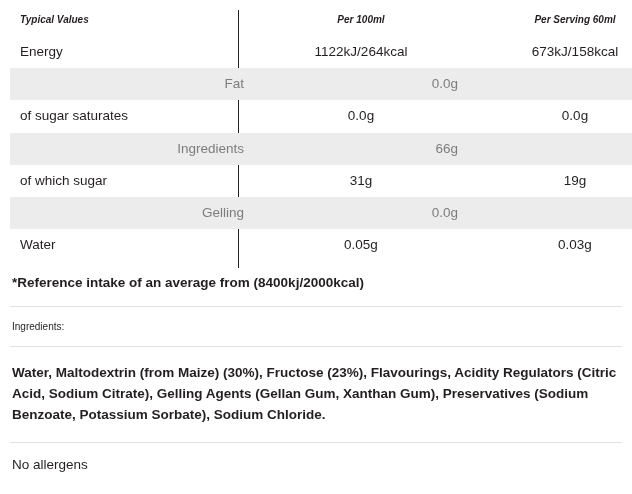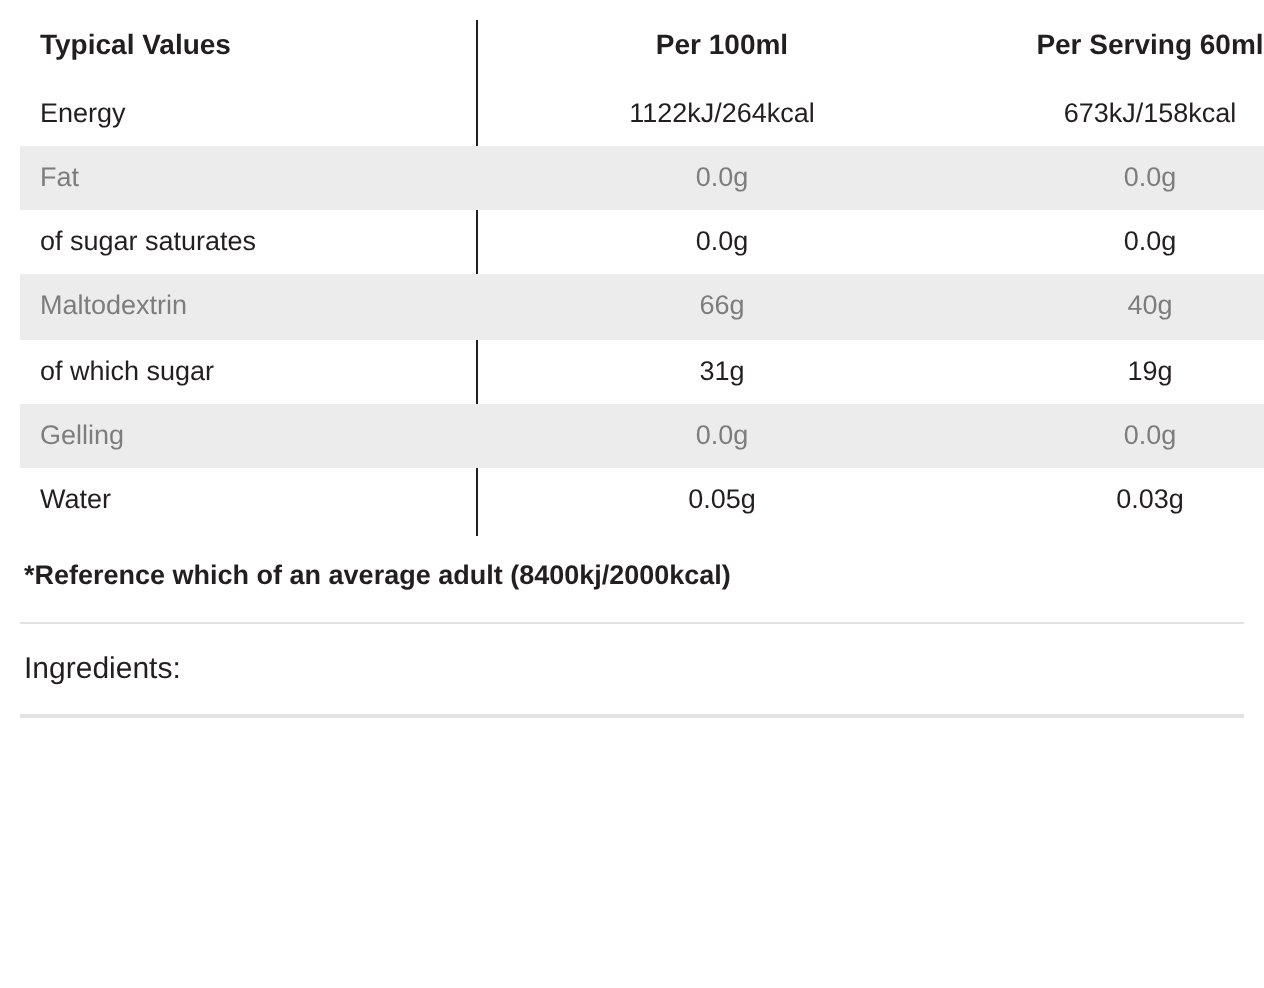--- a/index.html
+++ b/index.html
@@ -32,26 +32,27 @@
     font-size: 13.5px;
     line-height: 1.2;
     vertical-align: middle;
   }
   .col-label { width: 224px; }
   .col-v1 { width: 194px; text-align: center; }
   .col-v2 { width: 194px; text-align: center; }
 
   tr.head td {
     font-weight: bold;
-    font-size: 14px;
+    font-size: 10px;
     padding-bottom: 10px;
+    font-style: italic;
   }
   tr.head td.col-label { text-align: left; }
 
-  tr.shade td { background: #ececec; }
+  tr.shade td { background: #ececec; text-align: right; }
   tr.shade td, tr.shade td * { color: #7d7d7d; }
   tr.bold td { font-weight: normal; }
   tr.head td.col-label,
   tr.bold td { color: #231f20; }
 
   
   td.col-label {
     position: relative;
   }
   .divider {
@@ -68,21 +69,21 @@
     border-top: 1px solid #e2e2e2;
     margin: 0;
   }
   .note {
     font-size: 13.5px;
     font-weight: bold;
     padding: 14px 0 16px 2px;
     color: #231f20;
   }
   .ingredients-title {
-    font-size: 15px;
+    font-size: 10px;
     padding: 14px 0 14px 2px;
     color: #231f20;
   }
   .ingredients-body {
     font-size: 13.5px;
     font-weight: bold;
     line-height: 1.55;
     padding: 16px 0 16px 2px;
     color: #231f20;
   }
@@ -120,21 +121,21 @@
         <td class="col-v2">0.0g</td>
       </tr>
 
       <tr class="bold">
         <td class="col-label">of sugar saturates</td>
         <td class="col-v1">0.0g</td>
         <td class="col-v2">0.0g</td>
       </tr>
 
       <tr class="shade">
-        <td class="col-label">Maltodextrin</td>
+        <td class="col-label">Ingredients</td>
         <td class="col-v1">66g</td>
         <td class="col-v2">40g</td>
       </tr>
 
       <tr class="bold">
         <td class="col-label">of which sugar</td>
         <td class="col-v1">31g</td>
         <td class="col-v2">19g</td>
       </tr>
 
@@ -145,19 +146,21 @@
       </tr>
 
       <tr class="bold">
         <td class="col-label">Water</td>
         <td class="col-v1">0.05g</td>
         <td class="col-v2">0.03g</td>
       </tr>
     </tbody>
   </table>
 
-  <div class="note">*Reference which of an average adult (8400kj/2000kcal)</div>
+  <div class="note">*Reference intake of an average from (8400kj/2000kcal)</div>
   <hr class="hr">
   <div class="ingredients-title">Ingredients:</div>
   <hr class="hr">
+  <div class="ingredients-body">Water, Maltodextrin (from Maize) (30%), Fructose (23%), Flavourings, Acidity Regulators (Citric Acid, Sodium Citrate), Gelling Agents (Gellan Gum, Xanthan Gum), Preservatives (Sodium Benzoate, Potassium Sorbate), Sodium Chloride.</div>
   <hr class="hr">
+  <div class="allergens">No allergens</div>
 
 </div>
 
 </body></html>

